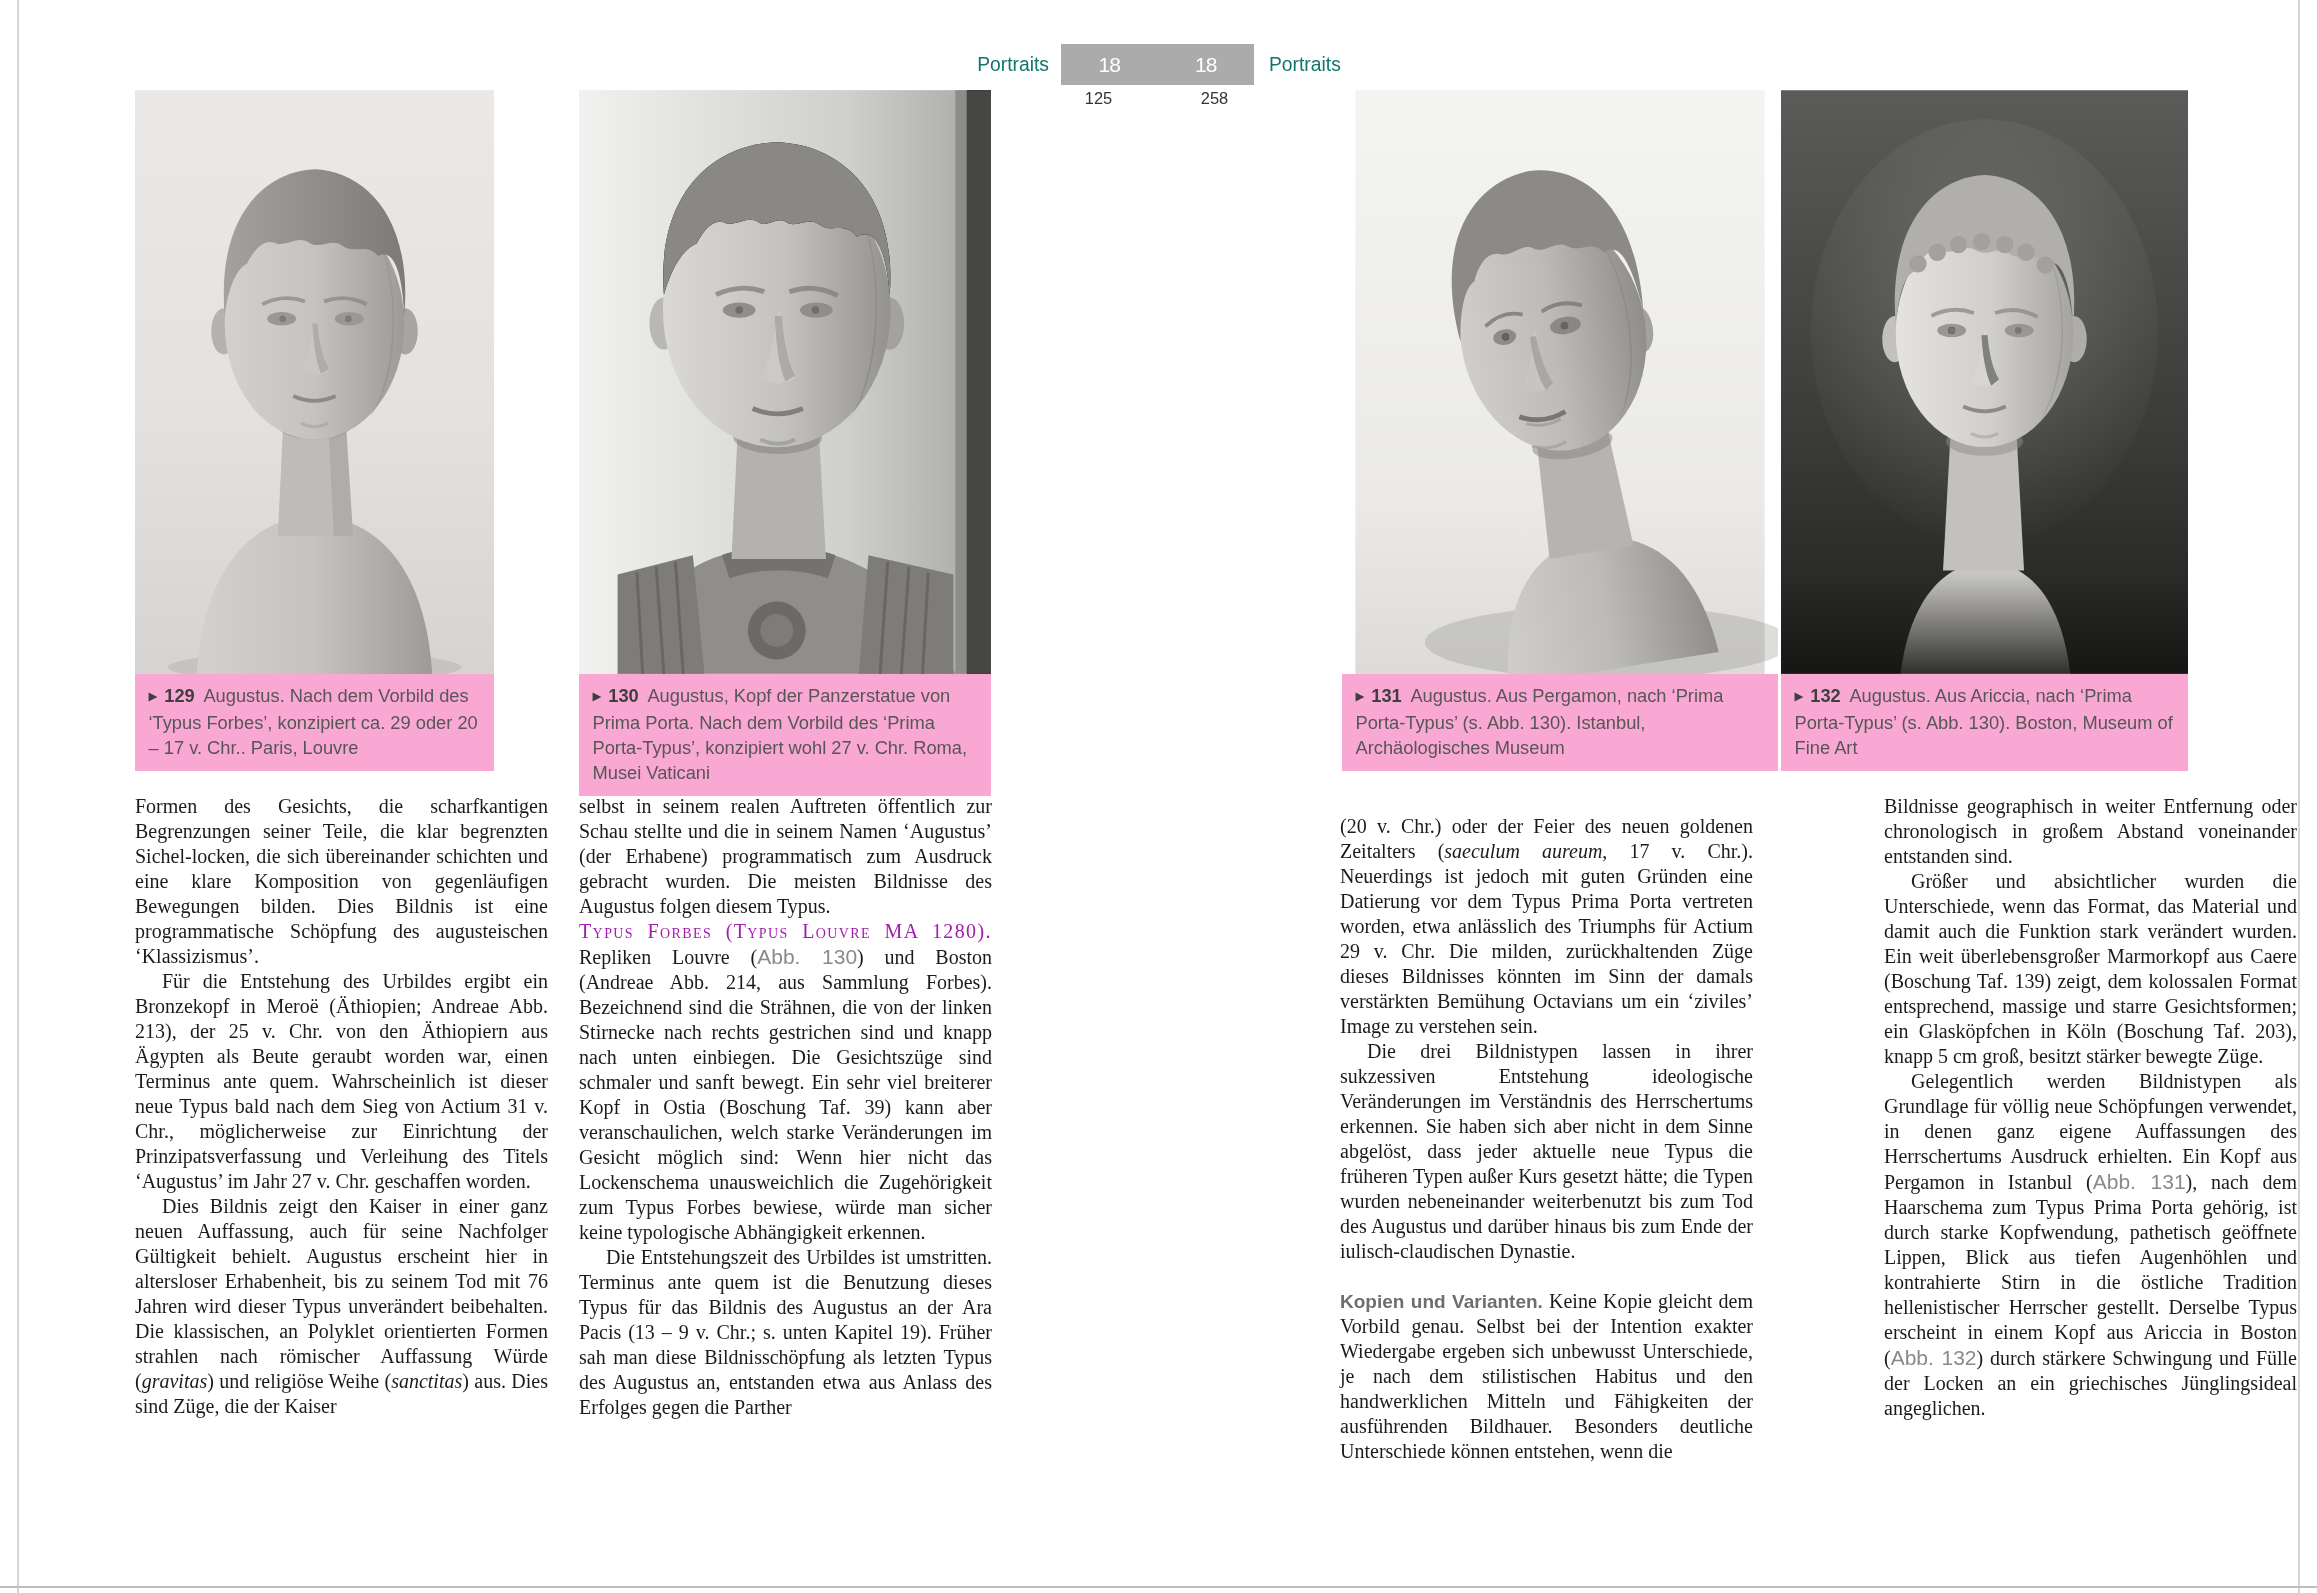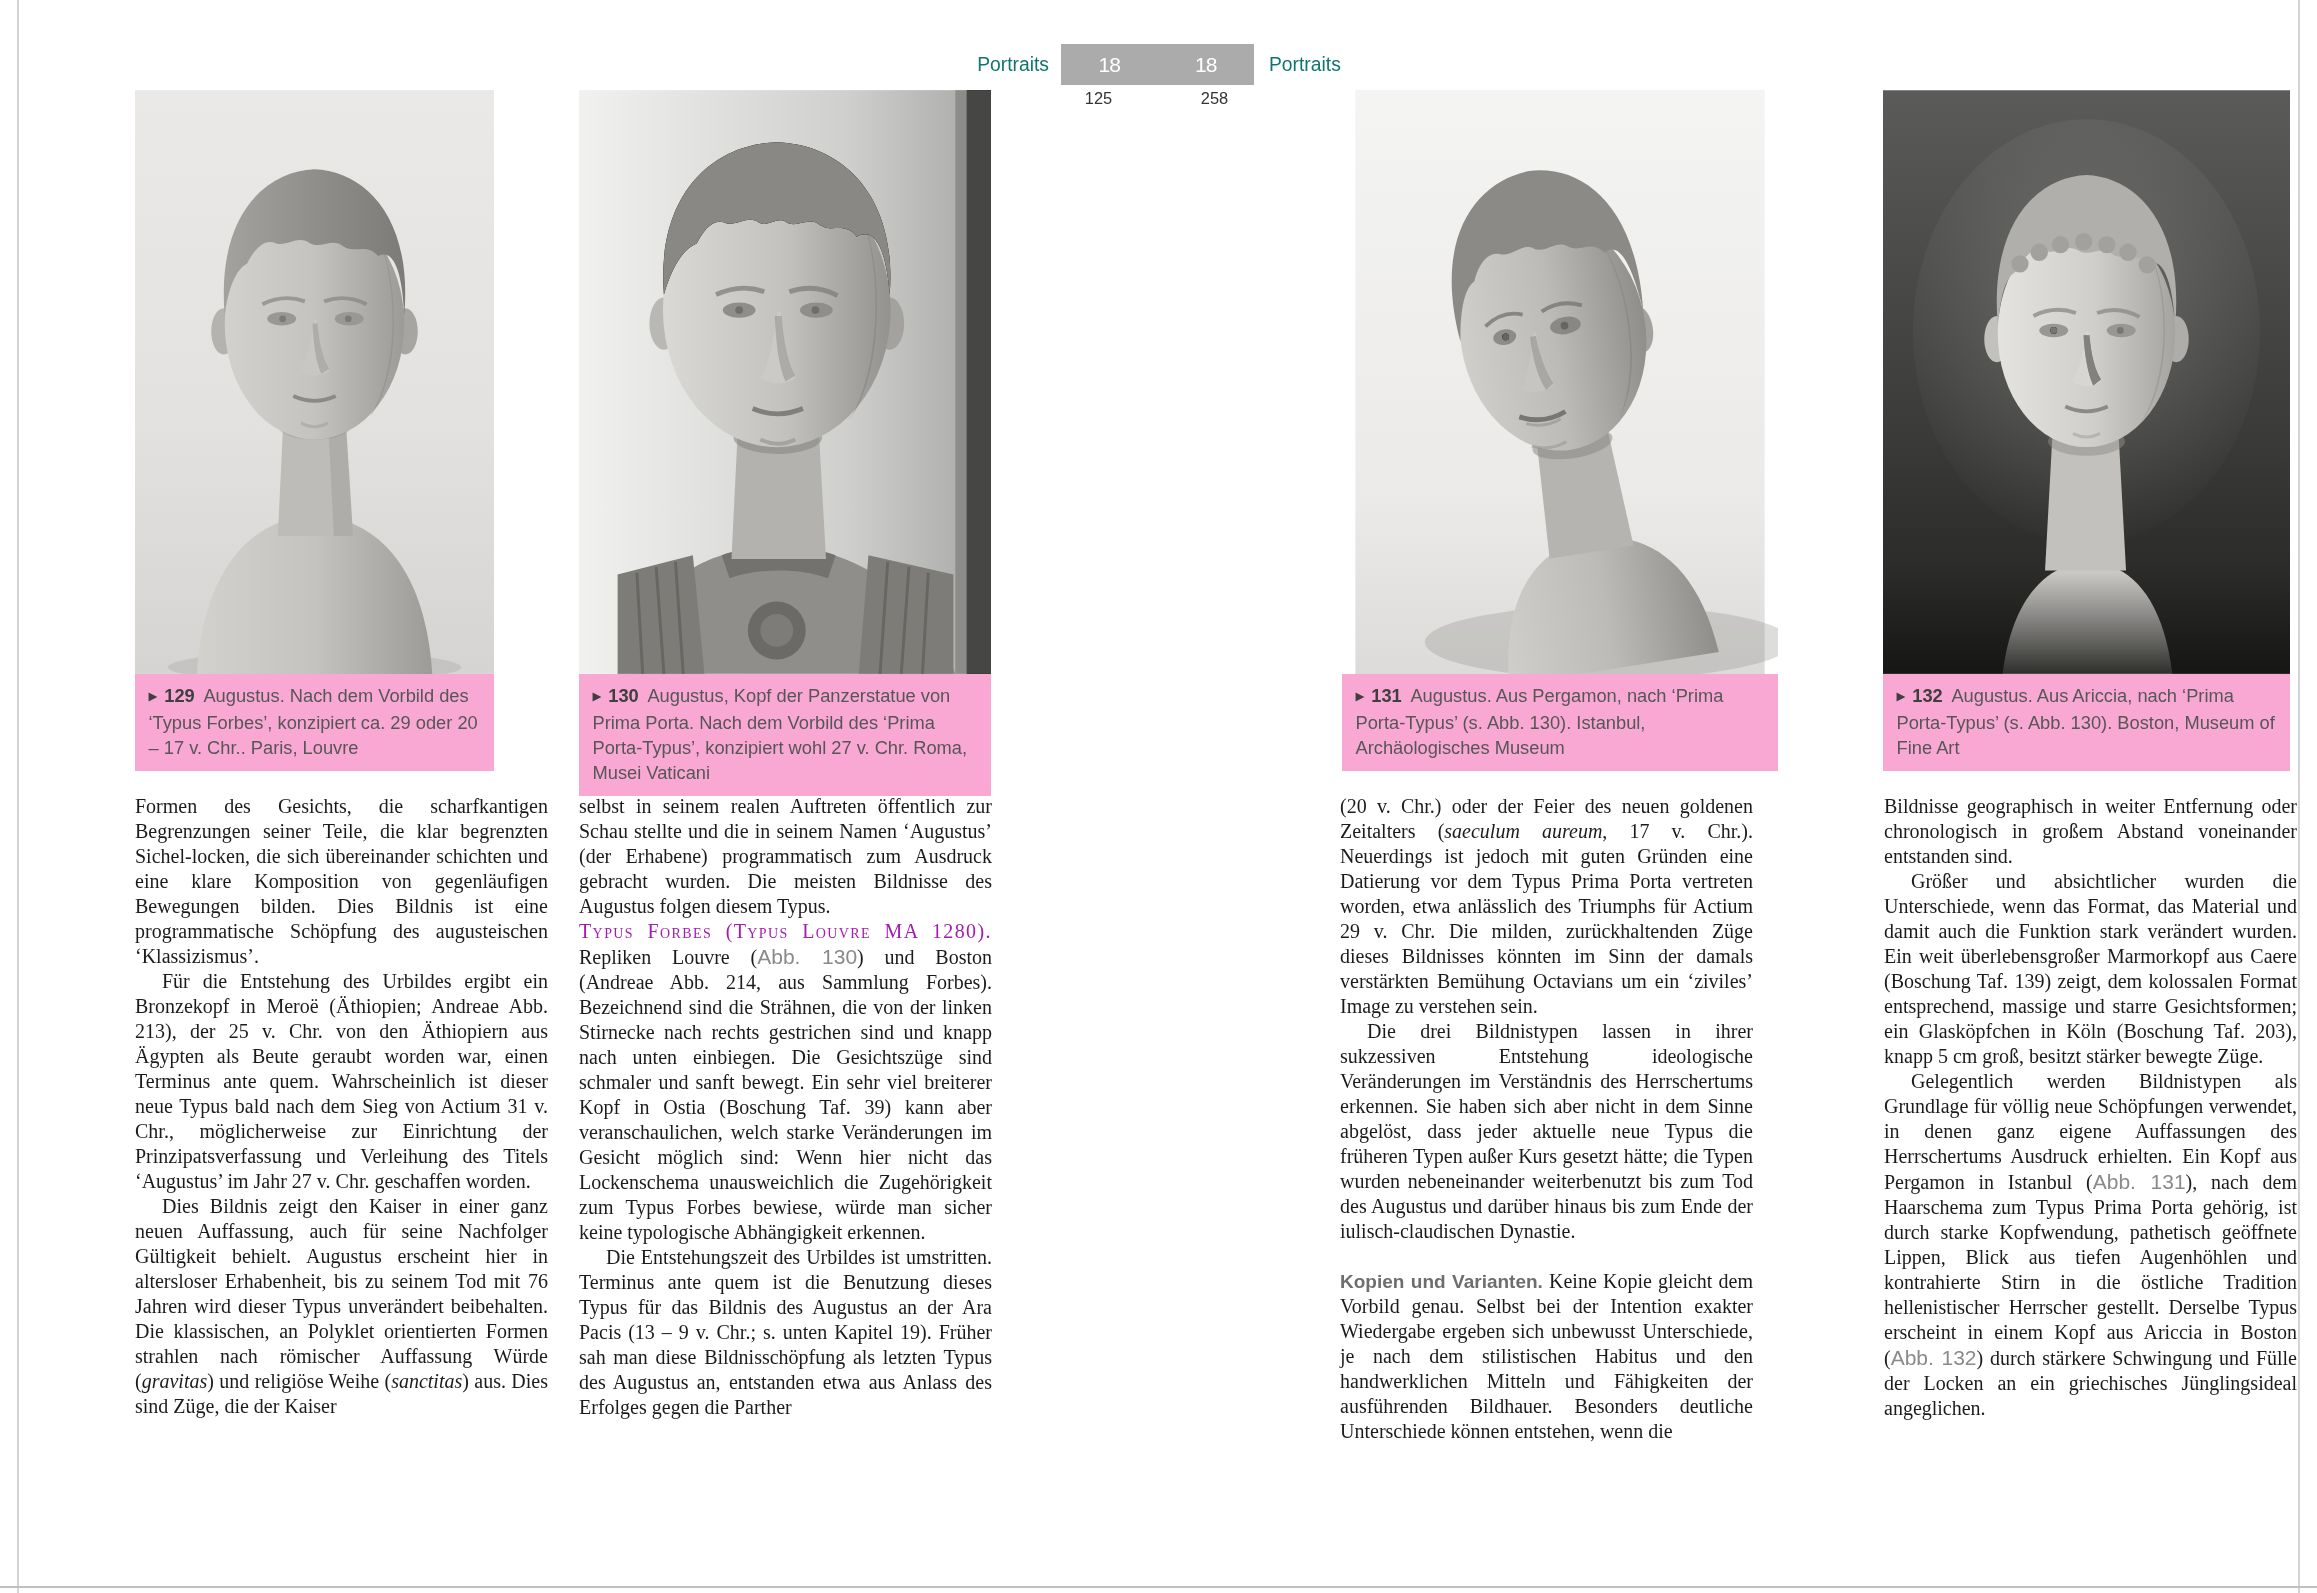--- a/index.html
+++ b/index.html
@@ -33,35 +33,35 @@
     font-family:"Liberation Sans",sans-serif;font-size:16.4px;color:#333;
   }
   .pagenum.left{left:1050px;}
   .pagenum.right{left:1166px;}
 
   
   figure{position:absolute;margin:0;top:90px;}
   #fig129{left:135px;width:359px;}
   #fig130{left:579px;width:412px;}
   #fig131{left:1342px;width:436px;}
-  #fig132{left:1883px;width:407px;}
+  #fig132{left:1781px;width:407px;}
   .photo{display:block;width:100%;height:584px;}
   figcaption{
     background:#f9a8d4;color:#565656;
     font-family:"Liberation Sans",sans-serif;font-size:18.3px;line-height:25px;
     padding:8.7px 13.5px 11.6px 13.5px;text-align:left;
   }
   .cap-marker{font-size:11.6px;color:#3f3f3f;margin-right:6.8px;position:relative;top:-1.9px;}
   .cap-num{font-weight:bold;color:#3f3f3f;margin-right:8.7px;}
 
   
   .col{position:absolute;top:794px;width:413px;height:734px;}
   #col1{left:135px;}
   #col2{left:579px;}
-  #col3{left:1340px;}
+  #col3{left:1340px;margin-top:20px;}
   #col4{left:1884px;}
   .col p{
     margin:0;text-align:justify;
     font-size:20px;line-height:25px;color:#1b1b1b;
     hyphens:auto;-webkit-hyphens:auto;
   }
   .col p.indent{text-indent:27px;}
   .col p.space-before{margin-top:25px;}
   .seg-italic{font-style:italic;}
   .seg-ref{font-family:"Liberation Sans",sans-serif;color:#8a8a8a;font-size:21px;}

